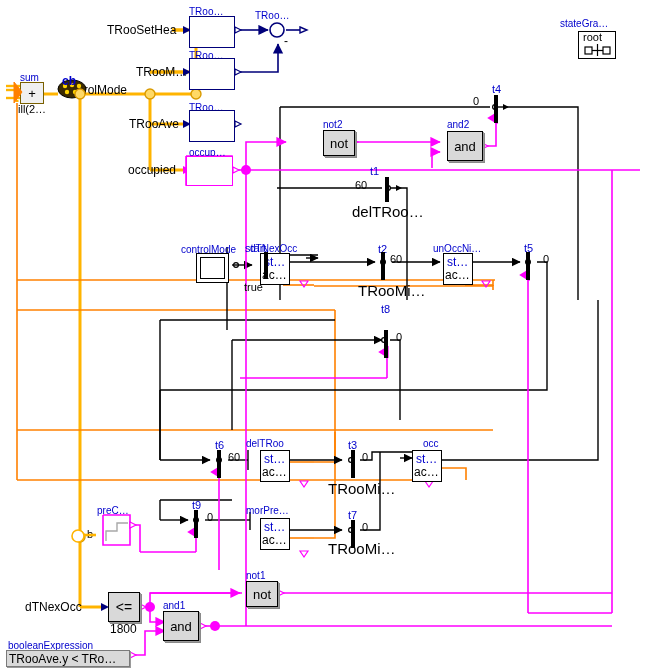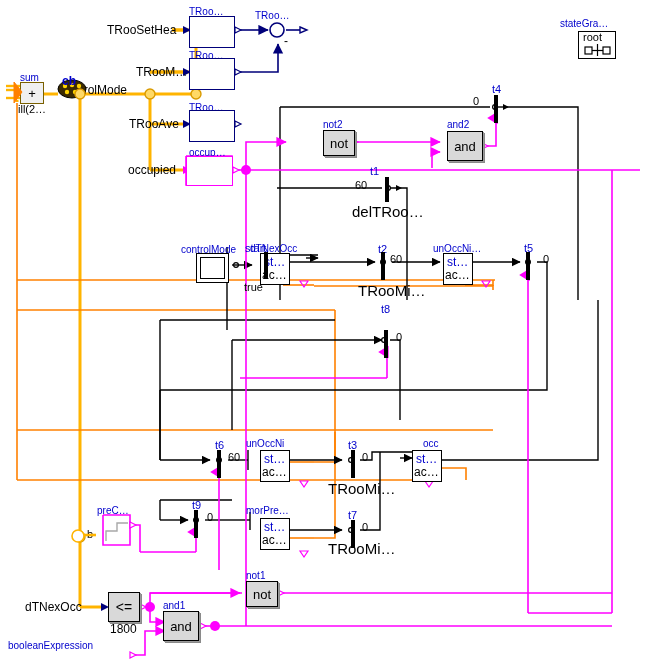--- a/index.html
+++ b/index.html
@@ -424,20 +424,23 @@
   <div class="node lblk" style="left:163px;top:611px;width:36px;height:30px">
     <span>and</span>
   </div>
 
   <div class="node cmp" style="left:108px;top:592px;width:32px;height:30px">
     <span>&lt;=</span>
   </div>
   <div class="blklbl" style="left:110px;top:624px;font-size:12px">1800</div>
 
   <div class="lbl" style="left:8px;top:640px">booleanExpression</div>
+  <div class="node bexp" style="left:6px;top:650px;width:124px;height:17px">
+    <span>TRooAve.y &lt; TRo…</span>
+  </div>
 
   <div class="lbl" style="left:97px;top:505px">preC…</div>
   <div class="blklbl" style="left:87px;top:529px;font-size:11px">b</div>
   <svg style="position:absolute;left:103px;top:515px;width:28px;height:31px">
     <path d="M3,26 L3,16 L14,16 L14,8 L25,8" fill="none" stroke="#a8a8a8" stroke-width="1.4"></path>
   </svg>
   <svg style="position:absolute;left:72px;top:530px;width:26px;height:14px">
     <line x1="6" y1="5" x2="24" y2="5" stroke="#ffb400" stroke-width="2.6"></line>
   </svg>
   <svg style="position:absolute;left:70px;top:528px;width:16px;height:16px">
@@ -454,21 +457,21 @@
     <span class="st">st…</span>
     <span class="ac">ac…</span>
   </div>
 
   <div class="lbl" style="left:433px;top:243px">unOccNi…</div>
   <div class="node sblk" style="left:443px;top:253px;width:30px;height:32px">
     <span class="st">st…</span>
     <span class="ac">ac…</span>
   </div>
 
-  <div class="lbl" style="left:246px;top:438px">unOccNi</div>
+  <div class="lbl" style="left:246px;top:438px">delTRoo</div>
   <div class="node sblk" style="left:260px;top:450px;width:30px;height:32px">
     <span class="st">st…</span>
     <span class="ac">ac…</span>
   </div>
 
   <div class="lbl" style="left:423px;top:438px">occ</div>
   <div class="node sblk" style="left:412px;top:450px;width:30px;height:32px">
     <span class="st">st…</span>
     <span class="ac">ac…</span>
   </div>

